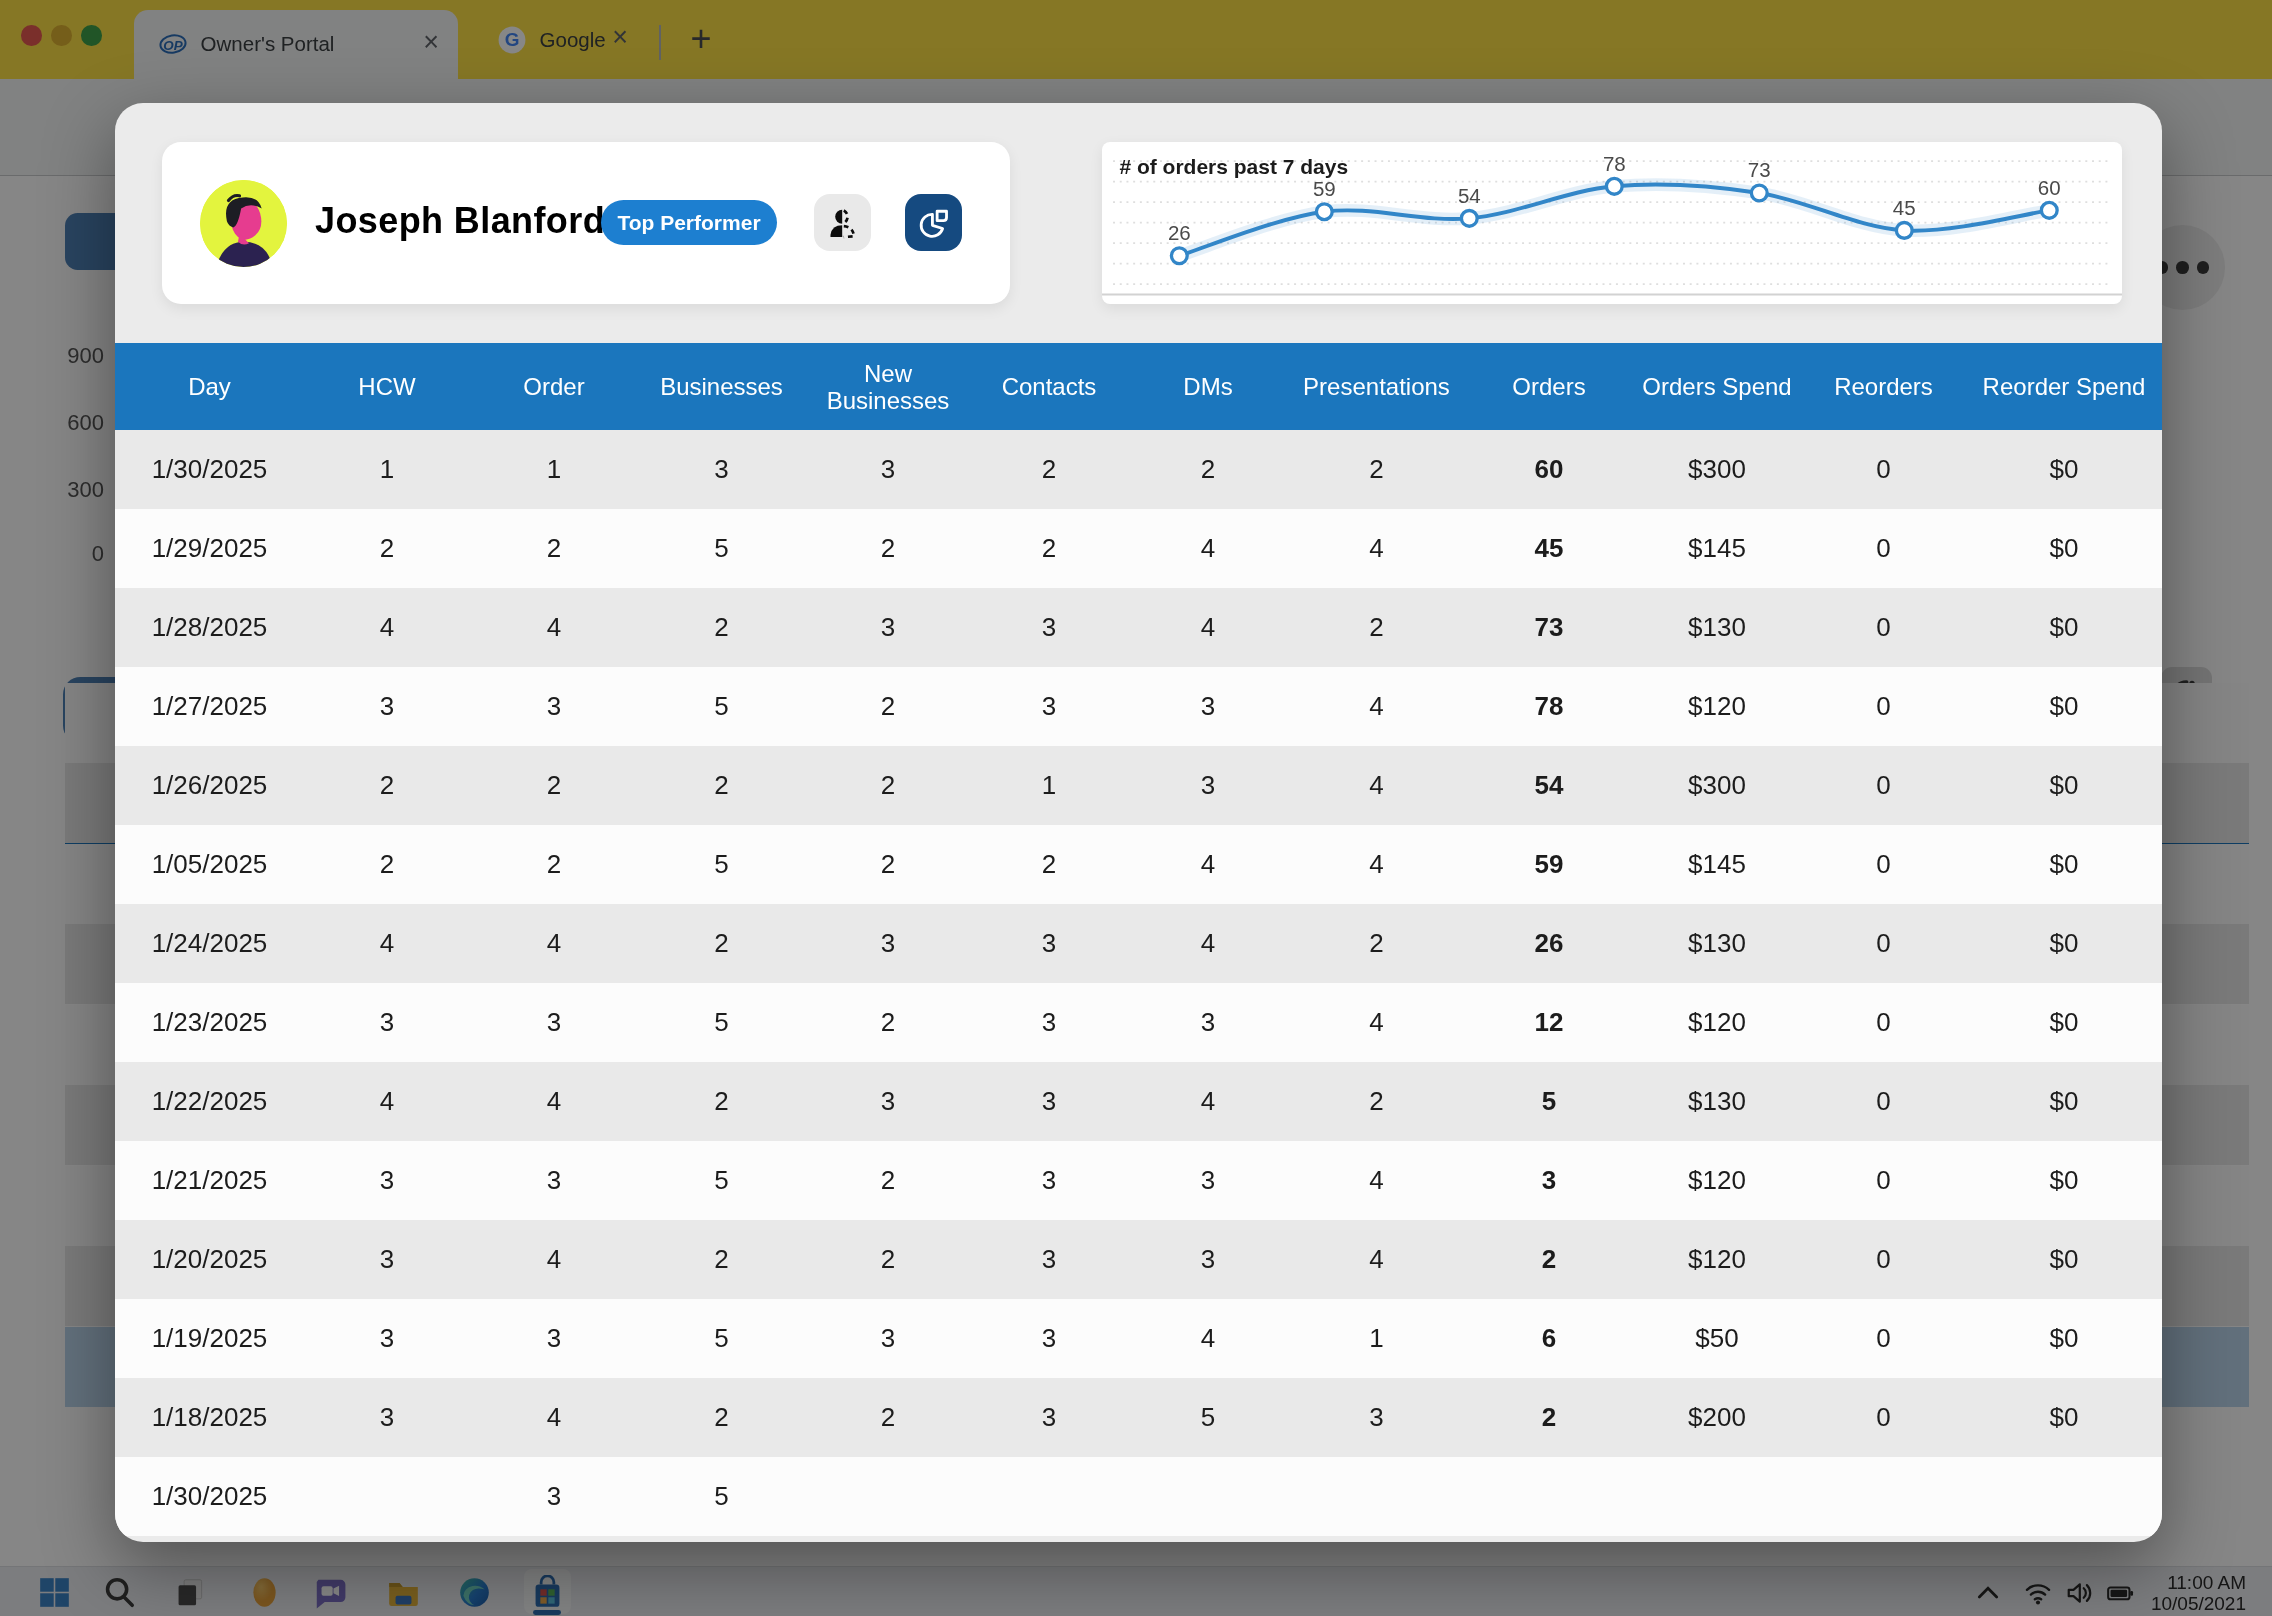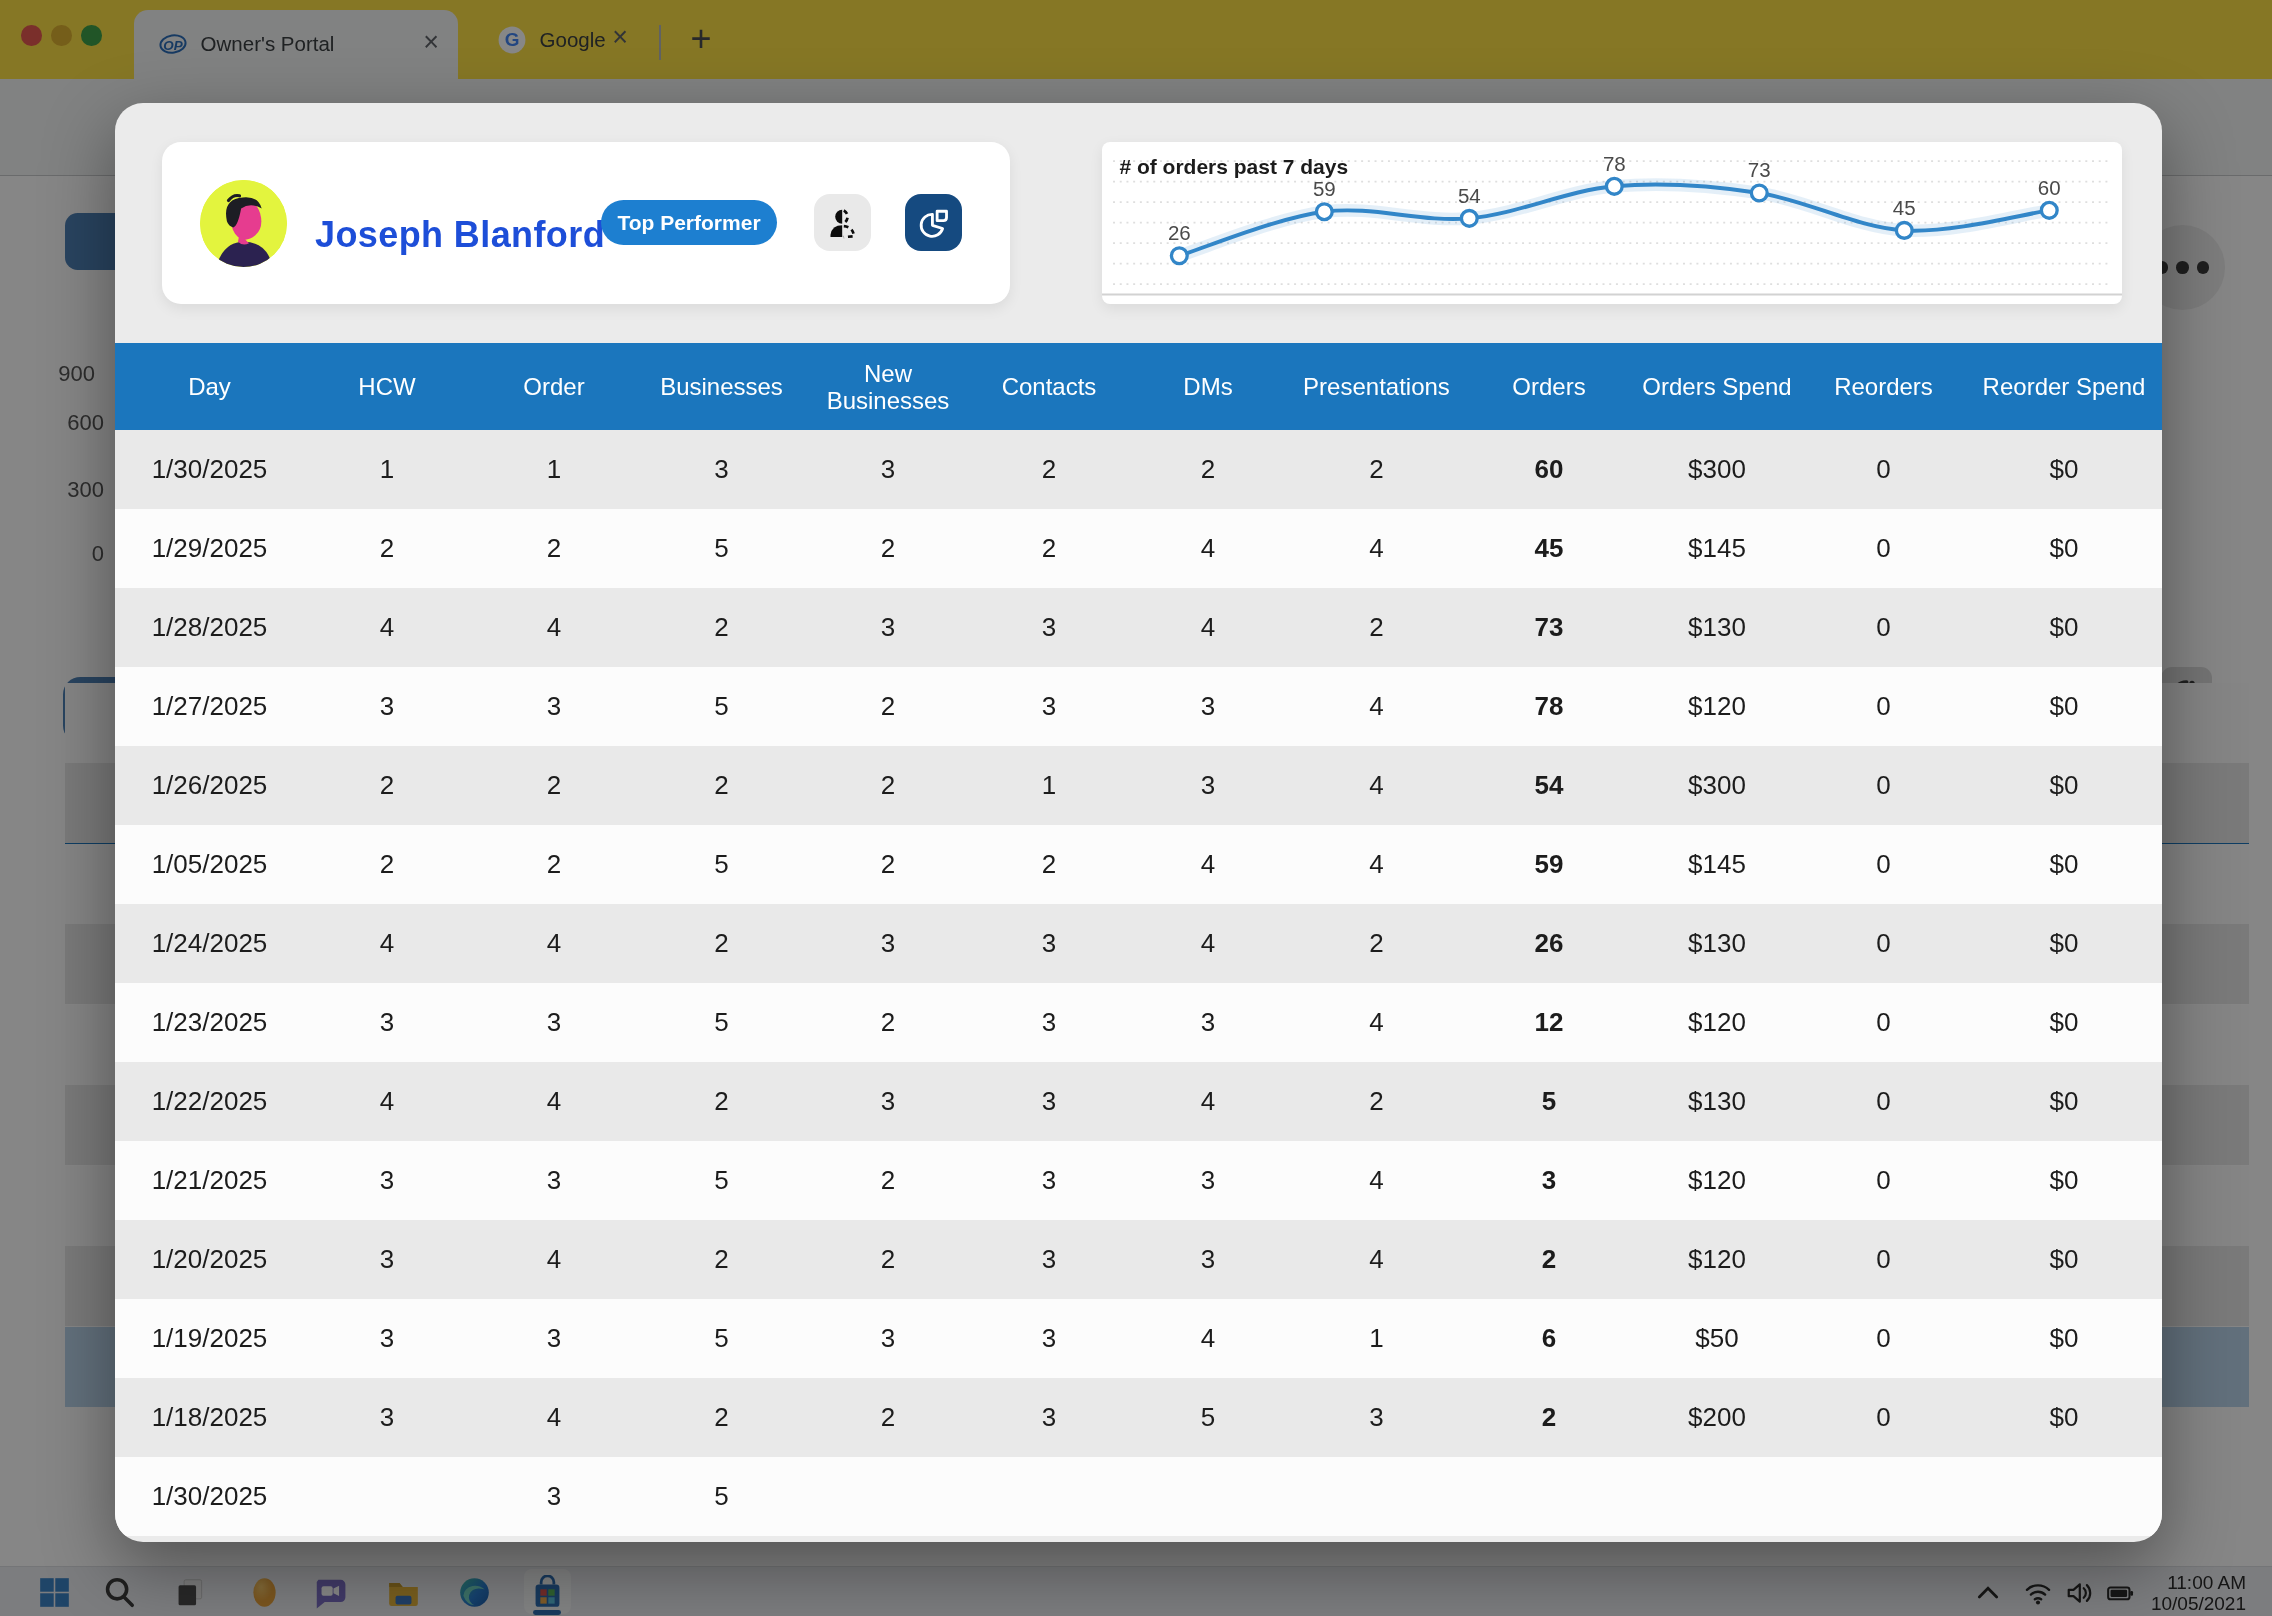--- a/index.html
+++ b/index.html
@@ -50,21 +50,21 @@
   .tb-ic { position:absolute; top:5.5px; width:39px; height:39px; display:flex; align-items:center; justify-content:center; }
   .tb-active-bg { position:absolute; left:524px; top:2.4px; width:47px; height:45px; background:rgba(255,255,255,.55); border-radius:8px; }
   .tb-underline { position:absolute; left:533px; top:43px; width:28px; height:4.7px; border-radius:2.4px; background:#2f6fb2; }
   .tray-ic { position:absolute; top:11px; width:30px; height:30px; }
   .tb-clock { position:absolute; right:27px; top:4.7px; text-align:right; font-size:19px; color:#2a2a2a; line-height:21px; }
 
   
   .modal { position:absolute; left:115px; top:103px; width:2047px; height:1439px; background:#ebebeb; border-radius:28px; z-index:60; box-shadow:0 24px 71px rgba(0,0,0,.4); overflow:hidden; }
   .pcard { position:absolute; left:47px; top:39px; width:848px; height:162px; background:#fff; border-radius:19px; box-shadow:0 4.7px 14px rgba(0,0,0,.07); }
   .pavatar { position:absolute; left:38px; top:38px; width:87px; height:87px; border-radius:50%; background:#e3f43e; overflow:hidden; }
-  .pname { position:absolute; left:153px; top:72px; font-size:36px; font-weight:700; color:#1d4ed8; letter-spacing:0.4px; }
+  .pname { position:absolute; left:153px; top:58px; font-size:36px; font-weight:700; color:#000000; letter-spacing:0.4px; }
   .pbadge { position:absolute; left:439px; top:58px; width:176px; height:45px; background:#1d7fd0; border-radius:23px; color:#fff; font-size:21px; display:flex; align-items:center; justify-content:center;font-weight:bold; }
   .pbtn { position:absolute; top:52px; width:57px; height:57px; border-radius:16px; display:flex; align-items:center; justify-content:center; }
   .pbtn.gray { left:652px; background:#e9e9e9; }
   .pbtn.navy { left:743px; background:#154a80; }
 
   .ccard { position:absolute; left:987px; top:39px; width:1020px; height:162px; background:#fff; border-radius:8px; box-shadow:0 4.7px 14px rgba(0,0,0,.07); }
   .ctitle { position:absolute; left:17.4px; top:12.6px; font-size:21px; font-weight:700; color:#1c1c1c; z-index:2; }
   .ccard svg { position:absolute; left:0; top:0; }
 
   .thead { position:absolute; left:0; top:240px; width:2047px; height:87px; background:#1b76bd; display:grid; grid-template-columns:189px 166px 168px 167px 166px 156px 162px 175px 170px 166px 167px 194px; align-items:center; }
@@ -139,21 +139,21 @@
   <div class="bookmarksbar">
     <svg style="position:absolute;left:19px;top:139px;width:27px;height:27px;" viewBox="0 0 34 34">
         <path d="M4 8 h9 l3 4 h14 v16 H4 Z" fill="#5f6368"></path>
       </svg>
     <span class="bm-label">News</span>
   </div>
 
   <div class="bgpage">
     <div class="bg-bluefrag"></div>
     <div id="bg-ticks">
-        <div class="axis-tick" style="left: 16px; top: 167px; margin-top: 18px;">900</div>
+        <div class="axis-tick" style="left: 25px; top: 167px;">900</div>
         <div class="axis-tick" style="left: 25px; top: 234px;">600</div>
         <div class="axis-tick" style="left: 25px; top: 301px;">300</div>
         <div class="axis-tick" style="left: 25px; top: 365px;">0</div>
       </div>
     <div class="bg-rebtn">Re</div>
     <div class="bg-more">
         <i></i>
         <i></i>
         <i></i>
       </div>

